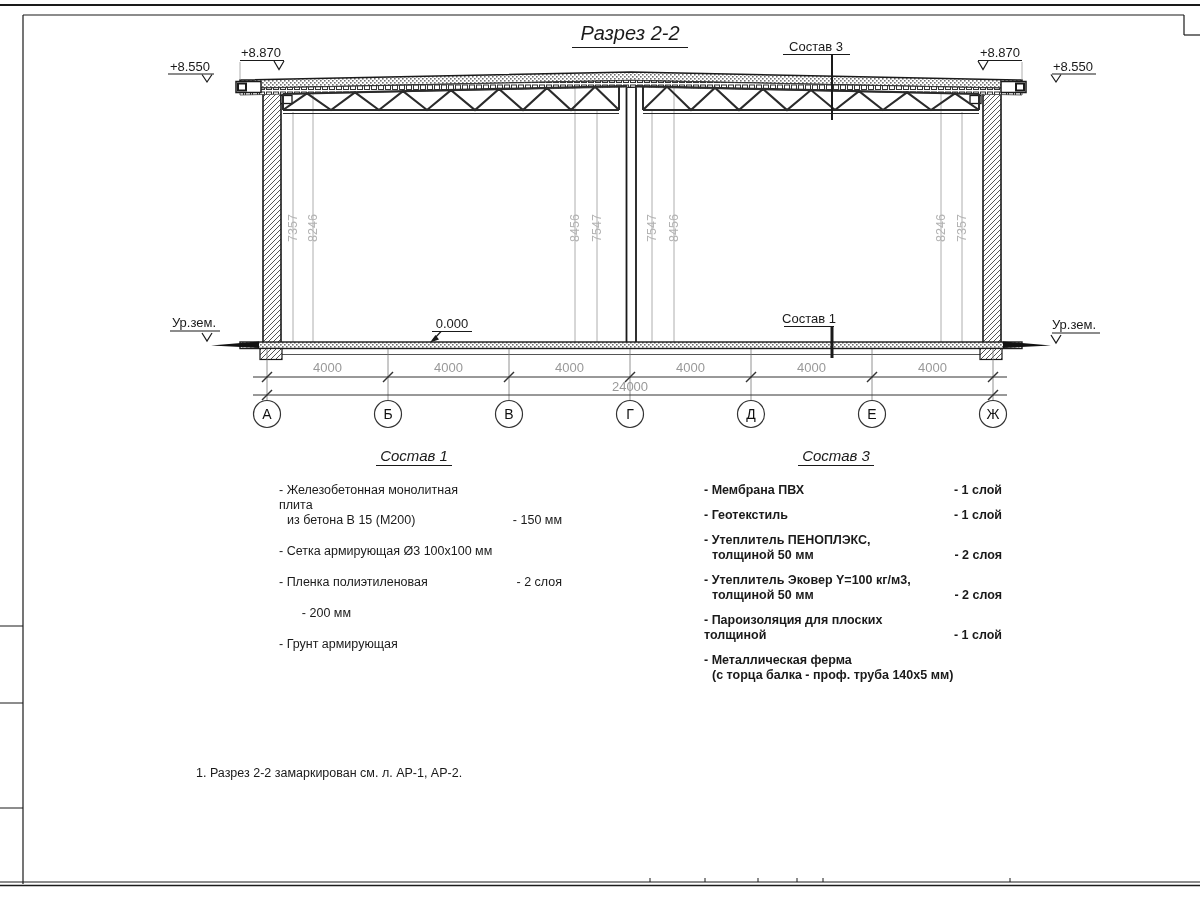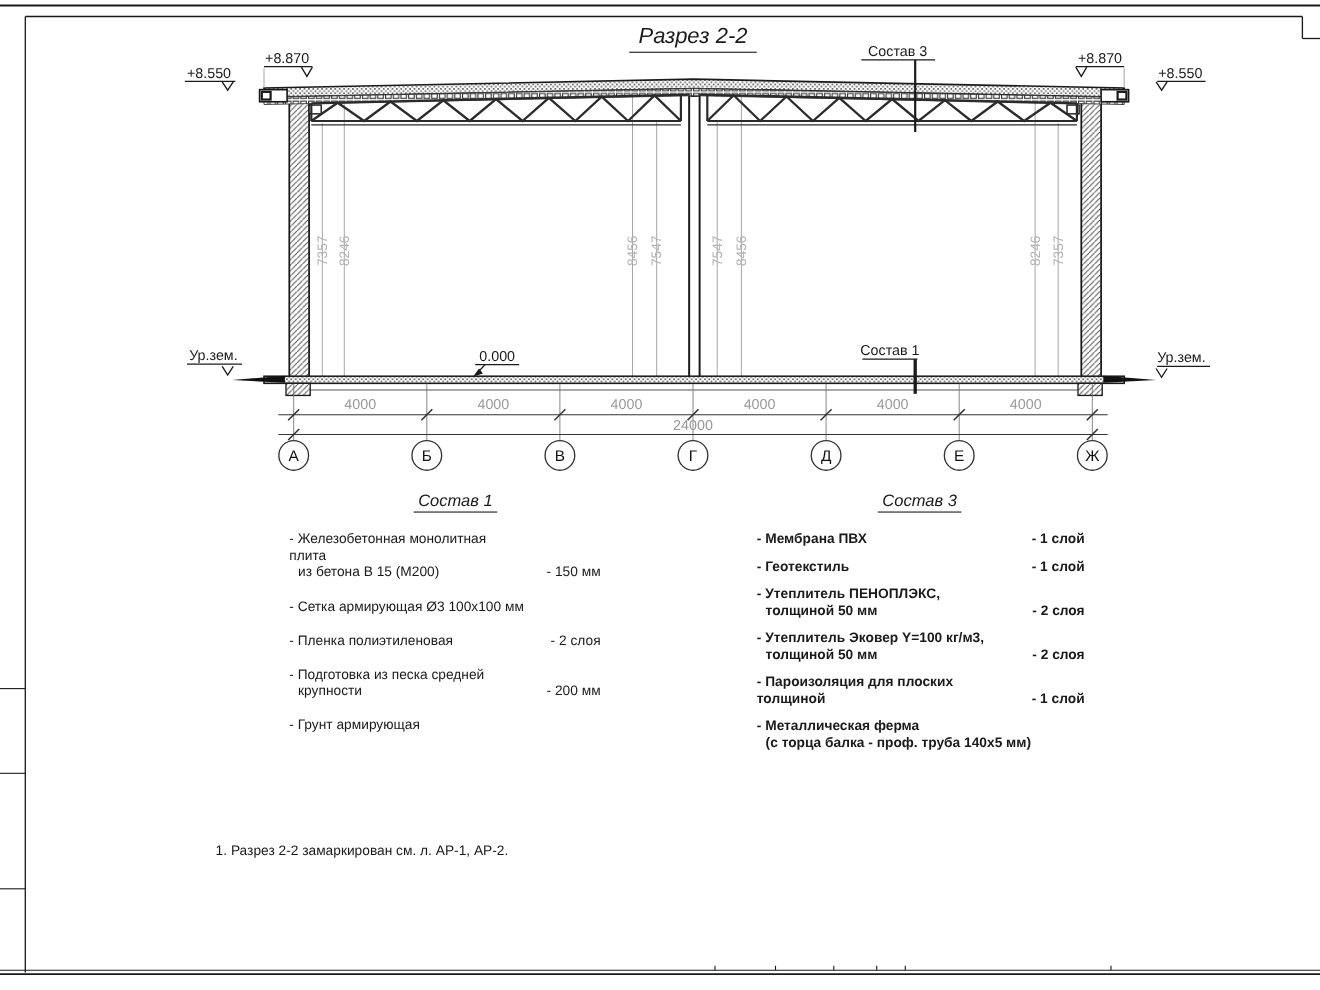--- a/index.html
+++ b/index.html
@@ -12,21 +12,21 @@
   .drawing-title{left:530px;top:22px;width:200px;text-align:center;}
   .drawing-title span{display:inline-block;font-style:italic;font-size:20px;
       padding:0 8px 2px 8px;border-bottom:1.3px solid #1a1a1a;}
 
   .sostav-head{width:160px;text-align:center;}
   .sostav-head span{display:inline-block;font-style:italic;font-size:15px;
       padding:0 4px 1px 4px;border-bottom:1.1px solid #1a1a1a;}
   .head1{left:334px;top:447px;}
   .head3{left:756px;top:447px;}
 
-  .mat-list{font-size:12.5px;line-height:15px;}
+  .mat-list{font-size:12.5px;line-height:15px;margin-left:16px;}
   .list1{left:263px;top:483px;width:283px;}
   .list3{left:688px;top:483px;width:298px;}
   .mat-item{display:flex;align-items:flex-end;}
   .list1 .mat-item{margin-bottom:16px;}
   .list3 .mat-item{margin-bottom:10px;font-weight:bold;}
   .mat-text{flex:1;}
   .l2{padding-left:8px;}
   .mat-val{flex:none;width:72px;text-align:right;}
   .list3 .mat-val{width:62px;}
 
@@ -264,24 +264,20 @@
       <div>- Сетка армирующая Ø3 100х100 мм</div>
     </div>
   </div>
   <div class="mat-item">
     <div class="mat-text">
       <div>- Пленка полиэтиленовая</div>
     </div>
     <div class="mat-val">-  2 слоя</div>
   </div>
   <div class="mat-item">
-    <div class="mat-text">
-      <div>- Подготовка из песка средней</div>
-      <div class="l2">крупности</div>
-    </div>
     <div class="mat-val">- 200 мм</div>
   </div>
   <div class="mat-item">
     <div class="mat-text">
       <div>- Грунт армирующая</div>
     </div>
   </div>
 </div>
 
 <div class="abs sostav-head head3">

